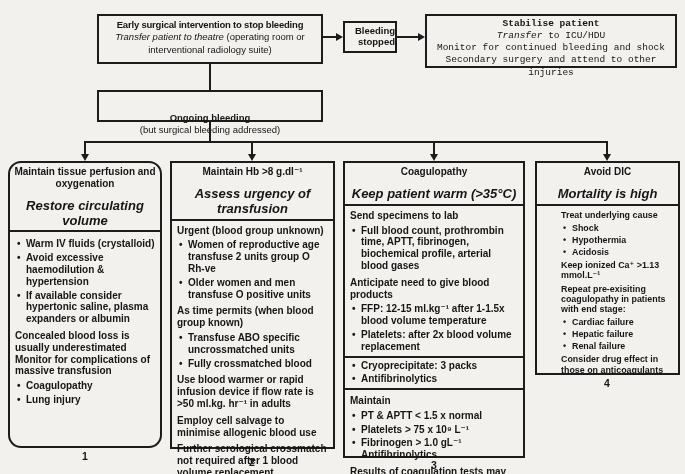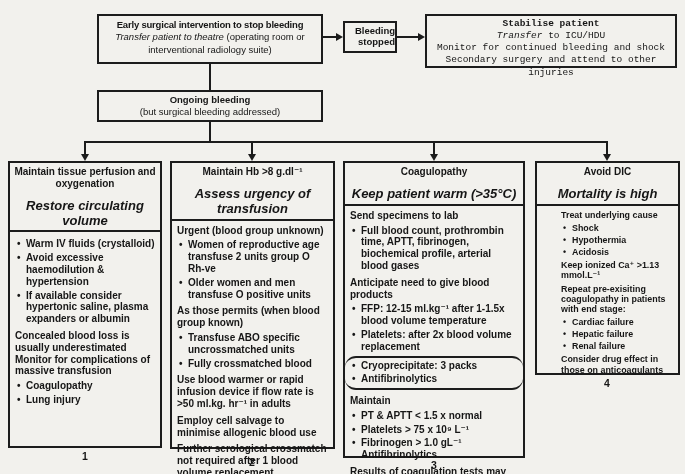--- a/index.html
+++ b/index.html
@@ -17,53 +17,53 @@
     text-align:center;
   }
   .b-title { font-weight:bold; }
   .it { font-style:italic; }
 
   
   .box-early   { left:97px;  top:14px; width:226px; height:50px; font-size:9.5px; line-height:1.3; padding-top:3px; }
   .box-early .b-title { font-size:9.5px; letter-spacing:-0.2px; white-space:nowrap; }
   .box-bleed   { left:343px; top:21px; width:54px;  height:32px; font-size:9.5px; font-weight:bold; display:flex; align-items:center; justify-content:center; line-height:1.15;text-align:right; }
   .box-stab    { left:425px; top:14px; width:252px; height:54px; font-size:9.5px; line-height:1.28; padding-top:2px;font-family:Liberation Mono, monospace; }
-  .box-ongoing { left:97px;  top:90px; width:226px; height:32px; font-size:9.5px; line-height:1.3; padding-top:2px;text-align:center; }
+  .box-ongoing { left:97px;  top:90px; width:226px; height:32px; font-size:9.5px; line-height:1.3; padding-top:20px;text-align:center; }
 
   
   .vline,.hline { position:absolute; background:#1c1c1c; }
   .vline { width:2px; }
   .hline { height:2px; }
   .arr-r { position:absolute; width:0; height:0;
            border-top:4px solid transparent; border-bottom:4px solid transparent;
            border-left:7px solid #1c1c1c; }
   .arr-d { position:absolute; width:0; height:0;
            border-left:4px solid transparent; border-right:4px solid transparent;
            border-top:7px solid #1c1c1c; }
 
   
   .col { position:absolute; top:161px; box-sizing:border-box;
          border:2px solid #1c1c1c; background:#f2f1ed; }
-  .col-1 { left:8px;   width:154px; height:287px; }
+  .col-1 { left:8px;   width:154px; height:287px;border-radius:13px; }
   .col-2 { left:170px; width:165px; height:288px; }
   .col-3 { left:343px; width:182px; height:297px; }
   .col-4 { left:535px; width:145px; height:214px; }
   .col-head { border-bottom:2px solid #1c1c1c; text-align:center; padding:3px 2px 2px; }
   .col-title { font-weight:bold; font-size:10px; line-height:1.18; }
   .col-sub   { font-weight:bold; font-style:italic; font-size:13px; line-height:1.15; margin-top:9px; }
   .col-body  { padding:3px 5px 4px; font-size:10px; line-height:1.18; font-weight:bold; text-align:left; }
   .col-4 .col-body { font-size:8.9px; line-height:1.14;padding-left:24px; }
   .lead { margin:5px 0 3px; }
   .col-body .lead:first-child { margin-top:1px; }
   .col-4 .lead { margin:3px 0 2px; }
   .bullets { margin:3px 0; padding:0; list-style:none; }
   .bullets li { position:relative; padding-left:11px; margin:1px 0 2px; }
   .bullets li::before { content:"\2022"; position:absolute; left:2px; }
   .bullets.boxed { border-top:2px solid #1c1c1c; border-bottom:2px solid #1c1c1c;
-                   margin:3px -5px; padding:1px 5px;border-radius:11px; }
+                   margin:3px -5px; padding:1px 5px; }
   .col-num { position:absolute; transform:translateX(-50%); font-weight:bold; font-size:10.5px; }
 </style>
 </head>
 <body>
 
 <div class="canvas">
 
   <div class="box box-early">
     <div class="b-title">Early surgical intervention to stop bleeding</div>
     <div><span class="it">Transfer patient to theatre</span><span> (operating room or</span></div>
@@ -125,21 +125,21 @@
     <div class="col-head">
       <div class="col-title">Maintain Hb &gt;8 g.dl⁻¹</div>
       <div class="col-sub">Assess urgency of transfusion</div>
     </div>
     <div class="col-body">
         <p class="lead">Urgent (blood group unknown)</p>
         <ul class="bullets">
           <li>Women of reproductive age transfuse 2 units group O Rh-ve</li>
           <li>Older women and men transfuse O positive units</li>
         </ul>
-        <p class="lead">As those permits (when blood group known)</p>
+        <p class="lead">As time permits (when blood group known)</p>
         <ul class="bullets">
           <li>Transfuse ABO specific uncrossmatched units</li>
           <li>Fully crossmatched blood</li>
         </ul>
         <p class="lead">Use blood warmer or rapid infusion device if flow rate is &gt;50 ml.kg. hr⁻¹ in adults</p>
         <p class="lead">Employ cell salvage to minimise allogenic blood use</p>
         <p class="lead">Further serological crossmatch not required after 1 blood volume replacement</p>
       </div>
   </div>
   <div class="col col-3">

